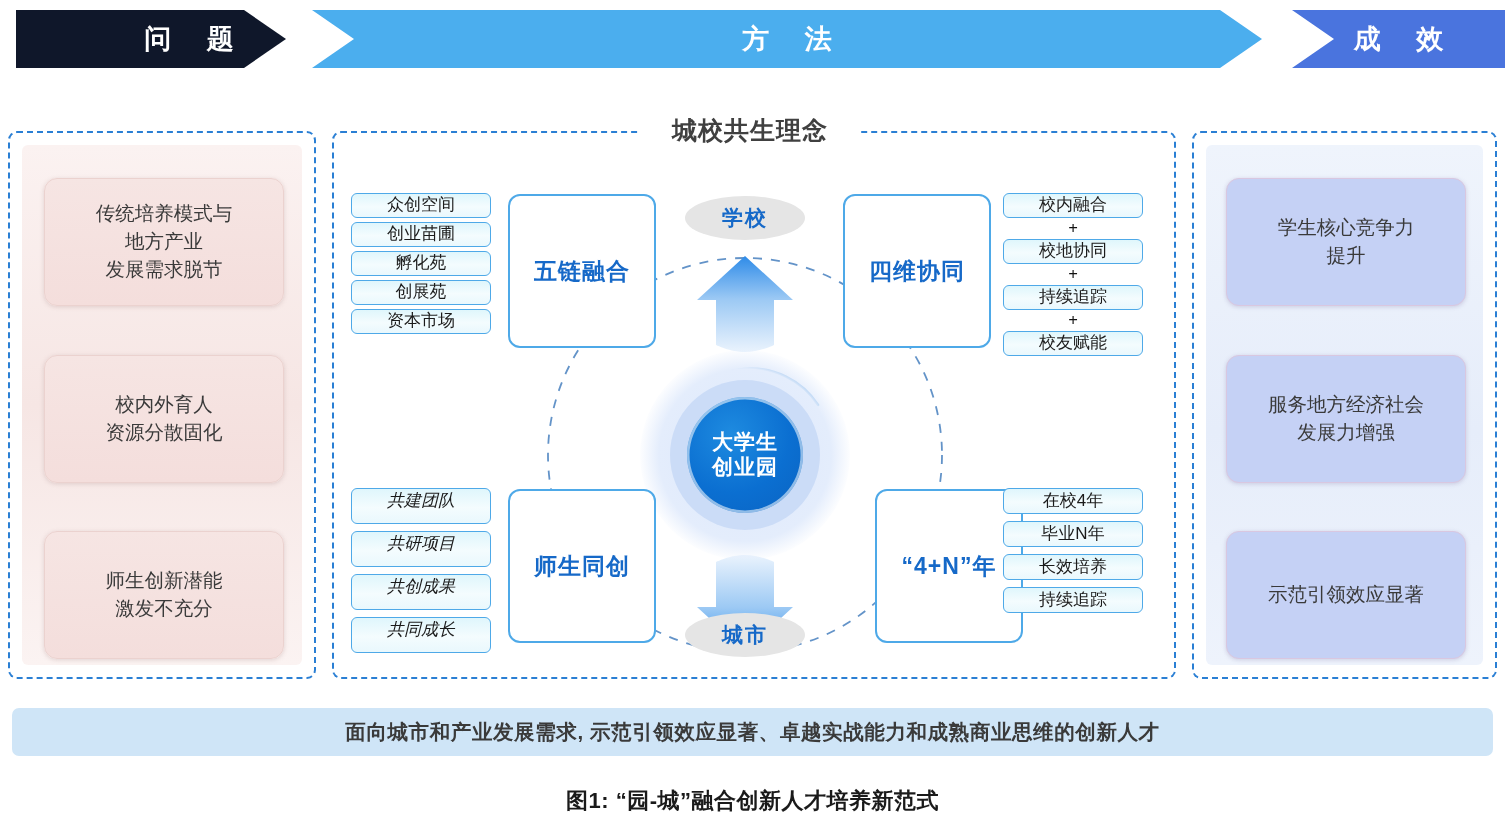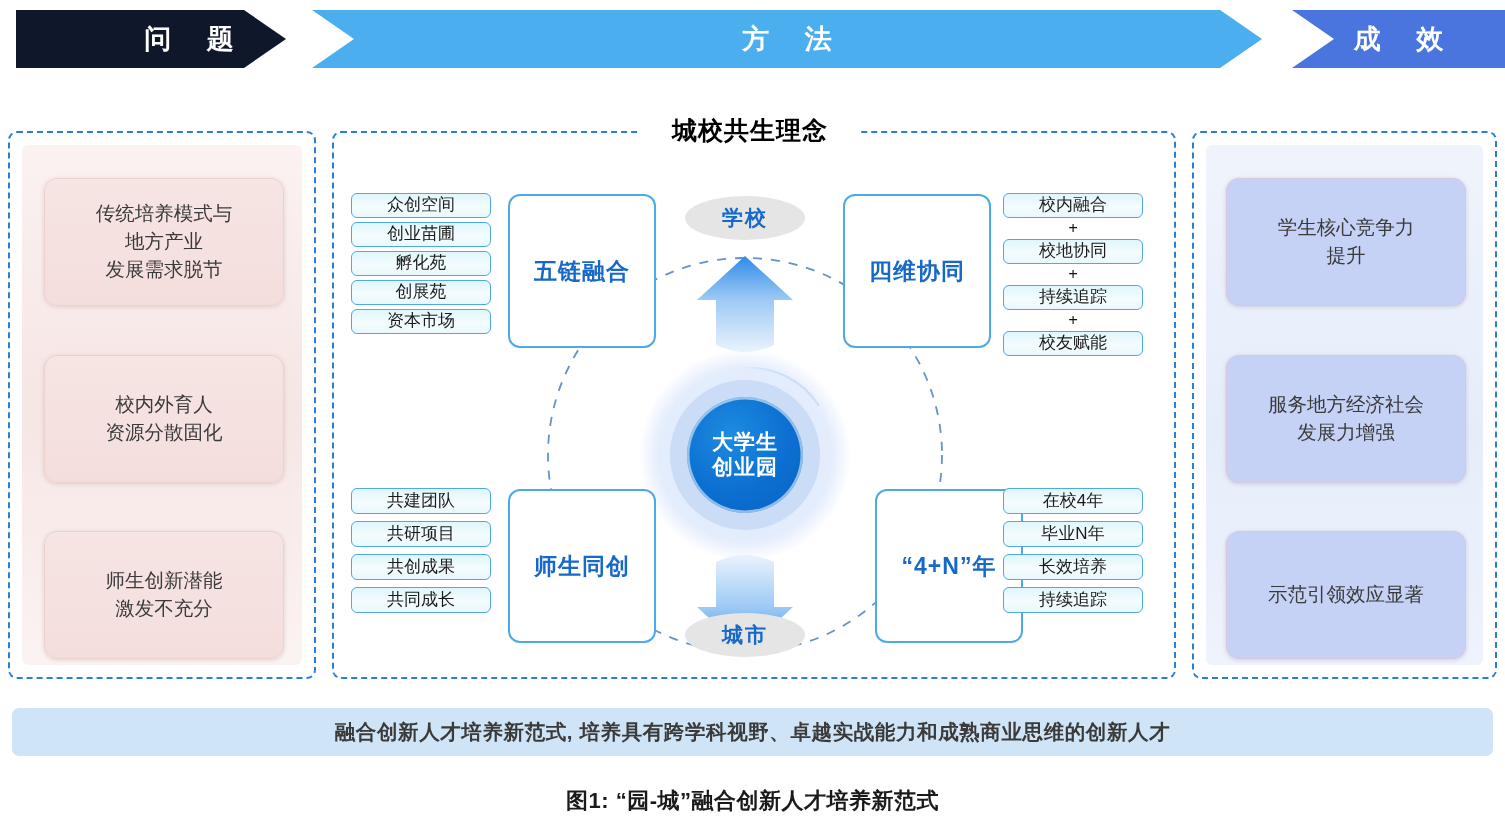--- a/index.html
+++ b/index.html
@@ -66,21 +66,21 @@
     box-shadow:0 1px 4px rgba(120,110,160,.28);
   }
   .sc1{top:45px;height:128px;}
   .sc2{top:222px;height:128px;}
   .sc3{top:398px;height:128px;}
 
   
   #method-title{
     position:absolute;left:640px;top:112px;width:220px;height:36px;
     background:#fff;text-align:center;
-    color:#000000;font-size:25px;font-weight:bold;line-height:36px;
+    color:#404040;font-size:25px;font-weight:bold;line-height:36px;
     letter-spacing:1px;
   }
 
   
   .quad-box{
     position:absolute;width:148px;height:154px;box-sizing:border-box;
     border:2px solid #4EA9E8;border-radius:12px;background:#fff;
     display:flex;align-items:center;justify-content:center;
     color:#1669C8;font-size:23px;font-weight:bold;letter-spacing:1px;
   }
@@ -100,21 +100,21 @@
   }
   .plus{
     width:140px;text-align:center;font-size:17px;font-weight:bold;color:#111;
     line-height:14px;height:14px;margin-bottom:3px;
   }
   #chips-tl{left:351px;top:193px;}
   #chips-tr{left:1003px;top:193px;font-family:Liberation Serif, serif;}
   #chips-bl{left:351px;top:488px;}
   #chips-br{left:1003px;top:488px;}
   #chips-bl .chip,#chips-br .chip{margin-bottom:7px;}
-  #chips-bl .chip{height:26px;line-height:23px;}
+  #chips-bl .chip{height:36px;line-height:23px;font-style:italic;}
   #chips-br .chip{height:26px;line-height:23px;}
 
   
   .ellipse-label{
     position:absolute;width:120px;height:44px;border-radius:50%;
     background:#e5e5e5;display:flex;align-items:center;justify-content:center;
     color:#1669C8;font-size:21px;font-weight:bold;letter-spacing:2px;
   }
   #label-school{left:685px;top:196px;}
   #label-city  {left:685px;top:613px;}
@@ -283,15 +283,15 @@
   <div class="side-card sc2">
     <span style="white-space:pre-line">服务地方经济社会
 发展力增强</span>
   </div>
   <div class="side-card sc3">
     <span style="white-space:pre-line">示范引领效应显著</span>
   </div>
 </div>
 
 <div id="bottom-banner">
-  <span>融合创新人才培养新范式, 培养具有跨学科视野、卓越实战能力和成熟商业思维的创新人才</span>
+  <span>面向城市和产业发展需求, 示范引领效应显著、卓越实战能力和成熟商业思维的创新人才</span>
 </div>
 <div id="figure-caption">图1: “园-城”融合创新人才培养新范式</div>
 
 </body></html>

